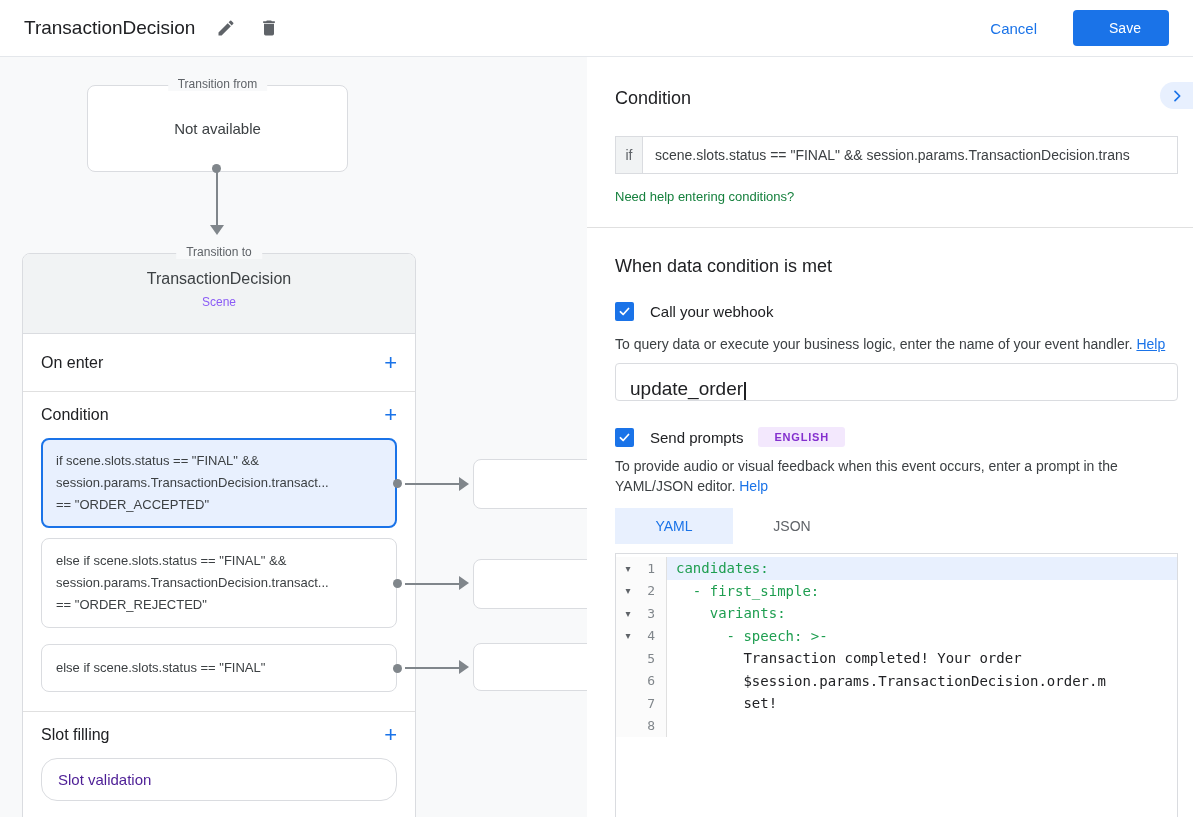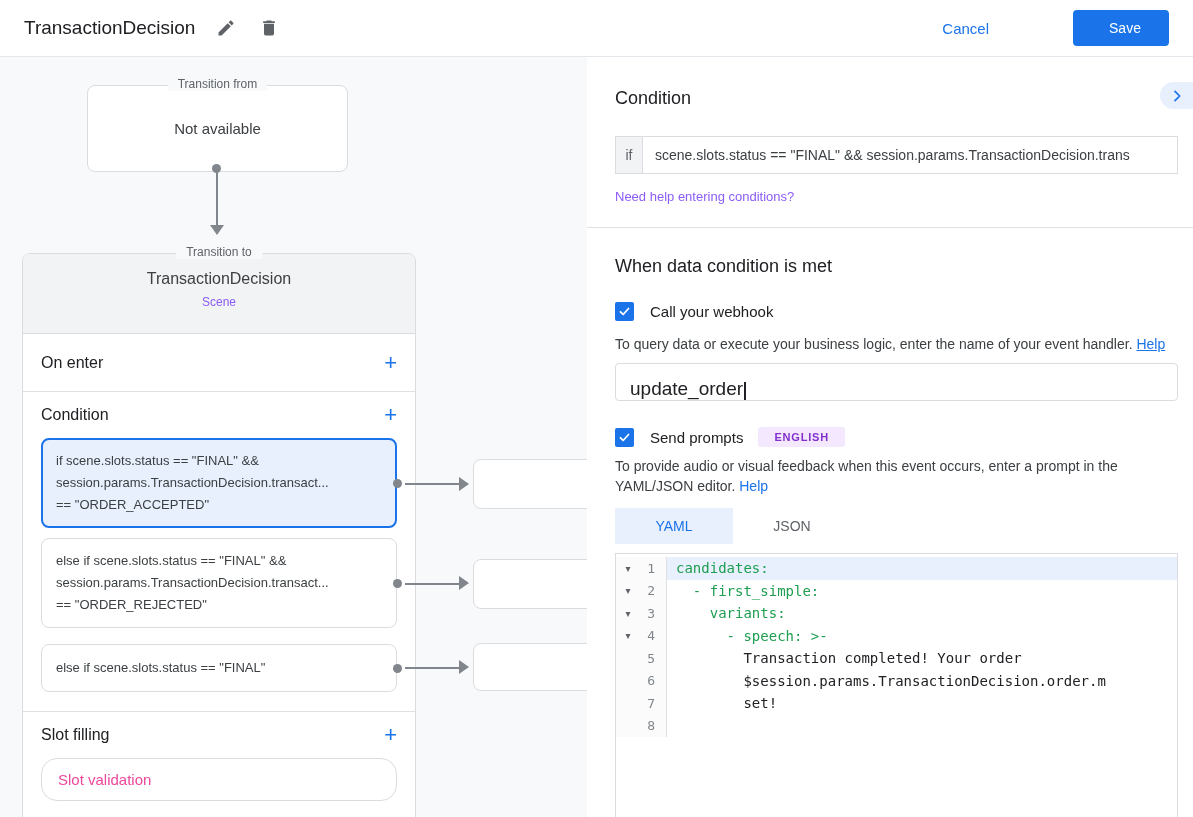--- a/index.html
+++ b/index.html
@@ -8,21 +8,21 @@
   .app { width:1193px; height:817px; overflow:hidden; }
 
   
   .topbar { height:57px; display:flex; align-items:center; justify-content:space-between;
             padding:0 24px; border-bottom:1px solid #e4e7eb; background:#fff; }
   .title-group { display:flex; align-items:center; }
   .page-title { font-size:19px; font-weight:400; color:#202124; }
   .icon-btn { background:none; border:none; cursor:pointer; margin-left:19px; padding:2px;
               display:flex; align-items:center; }
   .icon-btn svg { fill:#5f6368; }
-  .actions { display:flex; align-items:center;gap:48px; }
+  .actions { display:flex; align-items:center; }
   .btn-cancel { background:none; border:none; color:#1a73e8; font-size:15px; font-weight:500;
                 font-family:inherit; margin-right:36px; cursor:pointer; }
   .btn-save { background:#1a73e8; color:#fff; border:none; border-radius:4px; width:96px; height:36px;
               font-size:14px; font-weight:500; font-family:inherit; cursor:pointer;padding-left:8px; }
 
   
   .content { display:flex; height:760px; overflow:hidden; }
   .canvas { position:relative; width:587px; flex:none; background:#f8f9fa; overflow:hidden; }
   .panel { position:relative; flex:1; background:#fff; padding:0 15px 0 28px; overflow:hidden; }
 
@@ -59,42 +59,42 @@
   .cond-card { position:relative; margin:0 18px 10px 18px; background:#fff; border:1px solid #dadce0;
                border-radius:8px; padding:11px 14px; font-size:13px; line-height:22px; color:#3c4043;
                cursor:pointer; }
   .cond-card.selected { border:2px solid #1a73e8; background:#e8f0fe; padding:10px 13px; }
   .cond-card.second { margin-bottom:16px; }
   .cond-card.single { padding:12px 14px; }
   .out-dot { position:absolute; right:-6px; top:50%; margin-top:-4.5px; width:9px; height:9px;
              border-radius:50%; background:#80868b; }
   .cond-card.selected .out-dot { right:-7px; }
   .slot-card { position:relative; margin:0 18px; background:#fff; border:1px solid #dadce0;
-               border-radius:16px; padding:12px 16px; font-size:15px; color:#ec4899; cursor:pointer; }
+               border-radius:16px; padding:12px 16px; font-size:15px; color:#4c1d95; cursor:pointer; }
 
   
   .h-line { position:absolute; left:405px; width:55px; height:2px; background:#80868b; }
   .h-arrow { position:absolute; left:459px; width:0; height:0; border-top:7px solid transparent;
              border-bottom:7px solid transparent; border-left:10px solid #80868b; }
   .target-box { position:absolute; left:473px; width:122px; background:#fff;
                 border:1px solid #dadce0; border-radius:8px; cursor:pointer; }
 
   
   .panel-h2 { font-size:18px; font-weight:400; color:#202124; }
   .cond-heading { margin-top:31px; }
   .collapse-btn { position:absolute; top:25px; right:0; width:33px; height:27px; background:#e8f0fe;
                   border:none; border-radius:14px 0 0 14px; cursor:pointer; display:flex;
                   align-items:center; justify-content:center; }
   .cond-input-row { display:flex; margin-top:27px; height:38px; }
   .if-box { width:28px; flex:none; background:#f1f3f4; border:1px solid #dadce0; display:flex;
             align-items:center; justify-content:center; font-size:14px; color:#5f6368; }
   .cond-input { flex:1; margin-left:-1px; background:#fff; border:1px solid #dadce0; display:flex;
                 align-items:center; padding:0 12px; font-size:14px; color:#3c4043;
                 white-space:nowrap; overflow:hidden; }
-  .help-link { display:inline-block; margin-top:15px; font-size:13px; color:#8b5cf6;
+  .help-link { display:inline-block; margin-top:15px; font-size:13px; color:#15803d;
                text-decoration:none; cursor:pointer; }
   .divider { height:1px; background:#e0e0e0; margin:22px -15px 0 -28px; }
   .when-heading { margin-top:28px; }
   .check-row { display:flex; align-items:center; margin-top:25px; }
   .check-row.prompts { margin-top:26px; }
   .checkbox { width:19px; height:19px; flex:none; background:#1a73e8; border-radius:2px;
               display:flex; align-items:center; justify-content:center; cursor:pointer; }
   .check-label { margin-left:16px; font-size:15px; font-weight:500; color:#202124; }
   .lang-badge { margin-left:15px; background:#f3e8fd; color:#8430ce; font-size:11px; font-weight:700;
                 letter-spacing:0.8px; padding:4px 16px; border-radius:3px; }

